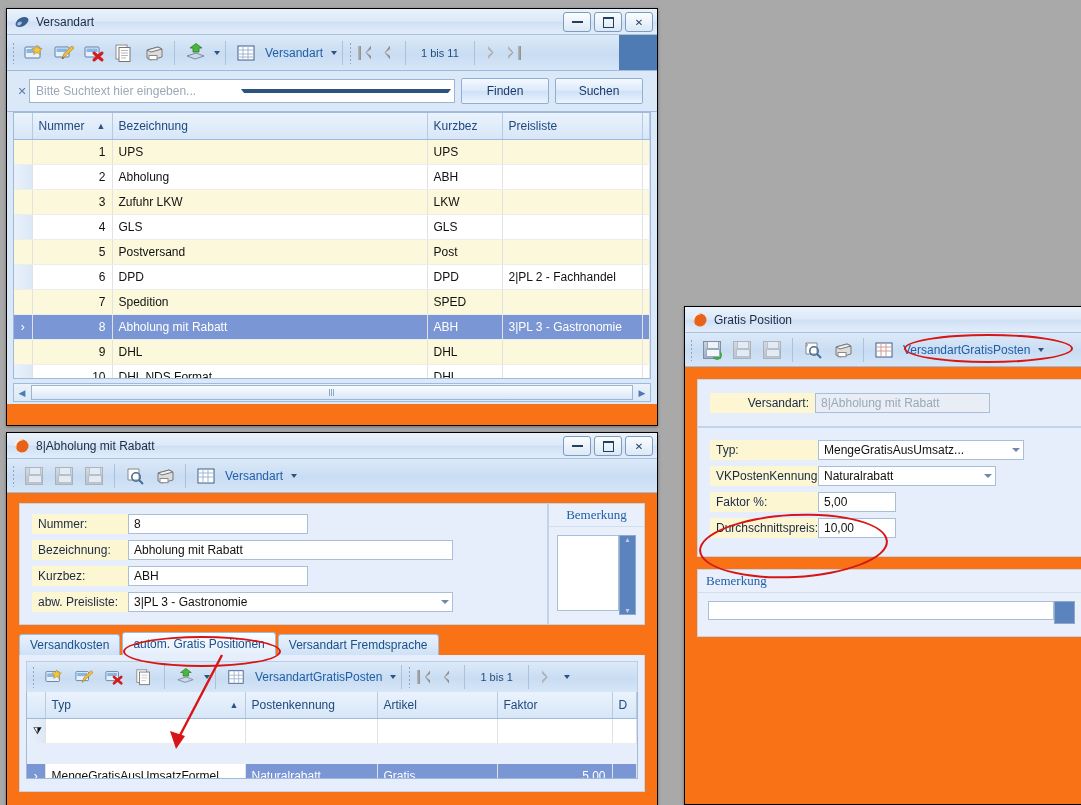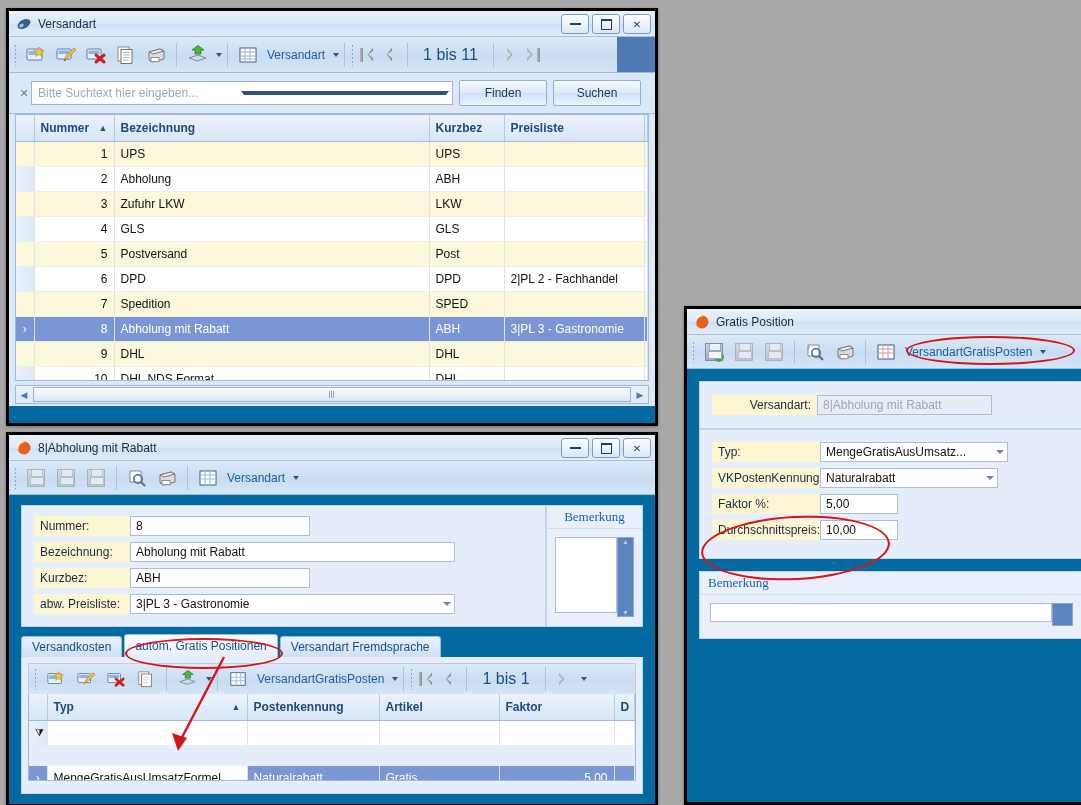--- a/index.html
+++ b/index.html
@@ -3,42 +3,42 @@
 <meta charset="utf-8">
 <style>
   html,body{margin:0;padding:0;}
   body{
     width:1081px;height:805px;overflow:hidden;position:relative;
     background:#a9a9a9;
     font-family:"Liberation Sans","DejaVu Sans",sans-serif;
     font-size:12px;color:#11213a;
   }
   
-  .win{position:absolute;background:#0369a1;border:3px solid #000000;
+  .win{position:absolute;background:#f97316;border:1px solid #000000;
        box-shadow:0 1px 3px rgba(0,0,0,.35);box-sizing:border-box;}
   .titlebar{height:25px;background:linear-gradient(to bottom,#eaf2fb 0%,#dce9f8 48%,#cfe0f5 52%,#e2edfb 100%);
             border-bottom:1px solid #a8c0dd;display:flex;align-items:center;padding:0 3px 0 7px;position:relative;}
   .titlebar .ttl{font-size:12px;color:#1c2a44;margin-left:6px;white-space:nowrap;}
   .wbtns{position:absolute;right:4px;top:3px;display:flex;gap:3px;}
   .wbtn{width:26px;height:18px;border:1px solid #7d9cc0;border-radius:3px;
         background:linear-gradient(to bottom,#fbfdff,#dce8f6);
         display:flex;align-items:center;justify-content:center;font-size:10px;color:#24405f;}
   .wbtn i{font-style:normal;display:block;}
   .mini{width:11px;height:3px;border-bottom:2px solid #24405f;margin-top:-3px;}
   .maxi{width:9px;height:8px;border:1px solid #24405f;border-top-width:2px;}
   .toolbar{height:35px;background:linear-gradient(to bottom,#dceaf9,#c9dcf2 55%,#d6e6f8);
            border-bottom:1px solid #9fbada;display:flex;align-items:center;padding:0 4px;position:relative;}
   .tbsep{width:1px;height:24px;background:#a9c3de;margin:0 5px;}
   .grip{width:4px;height:22px;margin:0 3px 0 1px;
         background-image:radial-gradient(#8aa7c6 35%,transparent 36%);background-size:3px 4px;}
   .tbtn{width:30px;height:28px;display:flex;align-items:center;justify-content:center;position:relative;}
   .tlabel{color:#1f5fa8;font-size:12px;padding:0 4px;white-space:nowrap;}
   .caret{width:0;height:0;border-left:3.5px solid transparent;border-right:3.5px solid transparent;
          border-top:4px solid #2d537f;margin-left:4px;}
-  .navtxt{font-size:16px;color:#1f4d80;padding:0 10px;white-space:nowrap;}
+  .navtxt{font-size:11px;color:#1f4d80;padding:0 10px;white-space:nowrap;}
   
   .chev{position:relative;width:22px;height:20px;}
   .chev:before,.chev:after{content:"";position:absolute;top:3px;width:8px;height:14px;
       background:linear-gradient(to right,#b9b9b9,#8d8d8d);}
   .chev.l:before{left:4px;clip-path:polygon(100% 0,100% 25%,45% 50%,100% 75%,100% 100%,30% 50%);}
   .chev.l:after{display:none;}
   .chev.r:before{left:8px;clip-path:polygon(0 0,0 25%,55% 50%,0 75%,0 100%,70% 50%);}
   .chev.r:after{display:none;}
   .chev.ll:before{left:7px;clip-path:polygon(100% 0,100% 25%,45% 50%,100% 75%,100% 100%,30% 50%);}
   .chev.ll:after{content:"";left:2px;width:3px;height:14px;background:linear-gradient(to right,#b9b9b9,#8d8d8d);clip-path:none;}
@@ -50,21 +50,21 @@
   .sbox{flex:1;height:22px;background:#fff;border:1px solid #9ab4d2;display:flex;align-items:center;
         padding:0 3px 0 6px;margin-right:6px;}
   .sbox span{color:#9aa8b8;font-size:12px;flex:1;}
   .sbtn{height:24px;min-width:86px;border:1px solid #8fb0d4;border-radius:2px;
         background:linear-gradient(to bottom,#f4f9ff,#dbe9fa 50%,#cfe1f7 51%,#eaf3fd);
         color:#1a3c66;font-size:12px;display:flex;align-items:center;justify-content:center;margin-right:6px;}
   
   .gridwrap{background:#fff;border:1px solid #9fbada;}
   table.grid{border-collapse:collapse;width:100%;table-layout:fixed;font-size:12px;}
   table.grid th{background:linear-gradient(to bottom,#eaf3fd,#d7e6f7);border-right:1px solid #b5cbe3;
-       border-bottom:1px solid #9fbada;color:#204b7d;font-weight:bold;text-align:left;
+       border-bottom:1px solid #9fbada;color:#204b7d;font-weight:normal;text-align:left;
        padding:3px 6px;height:20px;white-space:nowrap;overflow:hidden;}
   table.grid td{border-right:1px solid #e2e2e2;border-bottom:1px solid #ededed;padding:2px 6px;height:20px;
        white-space:nowrap;overflow:hidden;color:#111;}
   tr.alt td{background:#fbf8dc;}
   tr.sel td{background:#7b96d4;color:#fff;}
   td.num{text-align:right;}
   td.ind{width:18px;background:linear-gradient(to right,#e9f1fb,#dce8f6);border-right:1px solid #b5cbe3;
         text-align:center;color:#2d537f;padding:0;}
   tr.sel td.ind{background:#7b96d4;color:#fff;}
   .sortarr{float:right;color:#2d537f;font-size:9px;margin-top:2px;}
@@ -395,21 +395,21 @@
       <div class="frow" style="margin:0;">
         <span class="flabel" style="width:105px;">Versandart:</span>
         <span class="finput dis fsel" style="width:175px;">8|Abholung mit Rabatt</span>
       </div>
     </div>
 
     <div class="panel" style="padding:12px;margin-bottom:12px;">
       <div id="gratis-fields">
           <div class="frow">
             <span class="flabel" style="width:108px;">Typ:</span>
-            <span class="finput fsel" style="width:188px;">MengeGratisAusUmsatz...<span class="ar"></span></span>
+            <span class="finput fsel" style="width:206px;">MengeGratisAusUmsatz...<span class="ar"></span></span>
           </div>
           <div class="frow">
             <span class="flabel" style="width:108px;">VKPostenKennung:</span>
             <span class="finput fsel" style="width:178px;">Naturalrabatt<span class="ar"></span></span>
           </div>
           <div class="frow">
             <span class="flabel" style="width:108px;">Faktor %:</span>
             <span class="finput" style="width:78px;">5,00</span>
           </div>
           <div class="frow">

